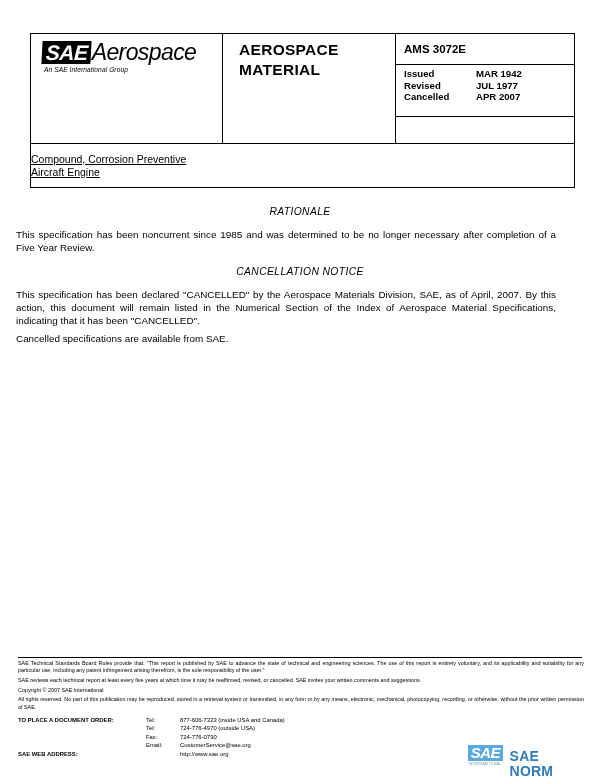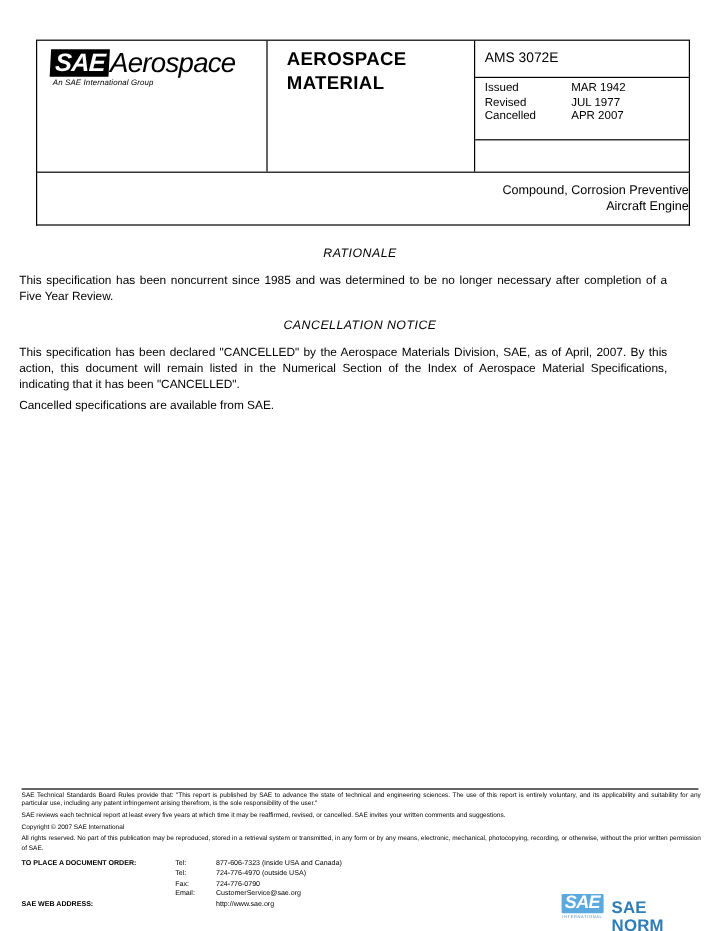--- a/index.html
+++ b/index.html
@@ -67,33 +67,33 @@
     flex-direction: column;
   }
   .meta-id {
     height: 31px;
     border-bottom: 1px solid #000;
     box-sizing: border-box;
     display: flex;
     align-items: center;
     padding-left: 8px;
     font-size: 11.5px;
-    font-weight: normal;
+    font-weight: bold;
   }
   .meta-dates {
     box-sizing: border-box;
     border-bottom: 1px solid #000;
     padding: 3px 0 3px 8px;
     height: 52px;
   }
   .meta-row {
     display: flex;
     font-size: 9.6px;
     line-height: 11.6px;
-    font-weight: 400;
+    font-weight: 700;
   }
   .meta-row .lbl { width: 72px; }
   .meta-row .val { text-align: right; }
   .meta-super {
     flex: 1;
     display: flex;
     align-items: center;
     padding-left: 8px;
     font-size: 9.6px;
     font-weight: 600;
@@ -141,22 +141,23 @@
     position: absolute;
     left: 30px;
     top: 144px;
     width: 545px;
     height: 44px;
     border: 1px solid #000;
     border-top: none;
     box-sizing: border-box;
     display: flex;
     flex-direction: column;
-    align-items: flex-end;
+    align-items: flex-start;
     justify-content: center;
+    text-decoration: underline;
   }
   .subtitle-box .sline {
     font-size: 10.5px;
     line-height: 13px;
     text-align: center;
   }
 
   
   .section-head {
     position: absolute;

